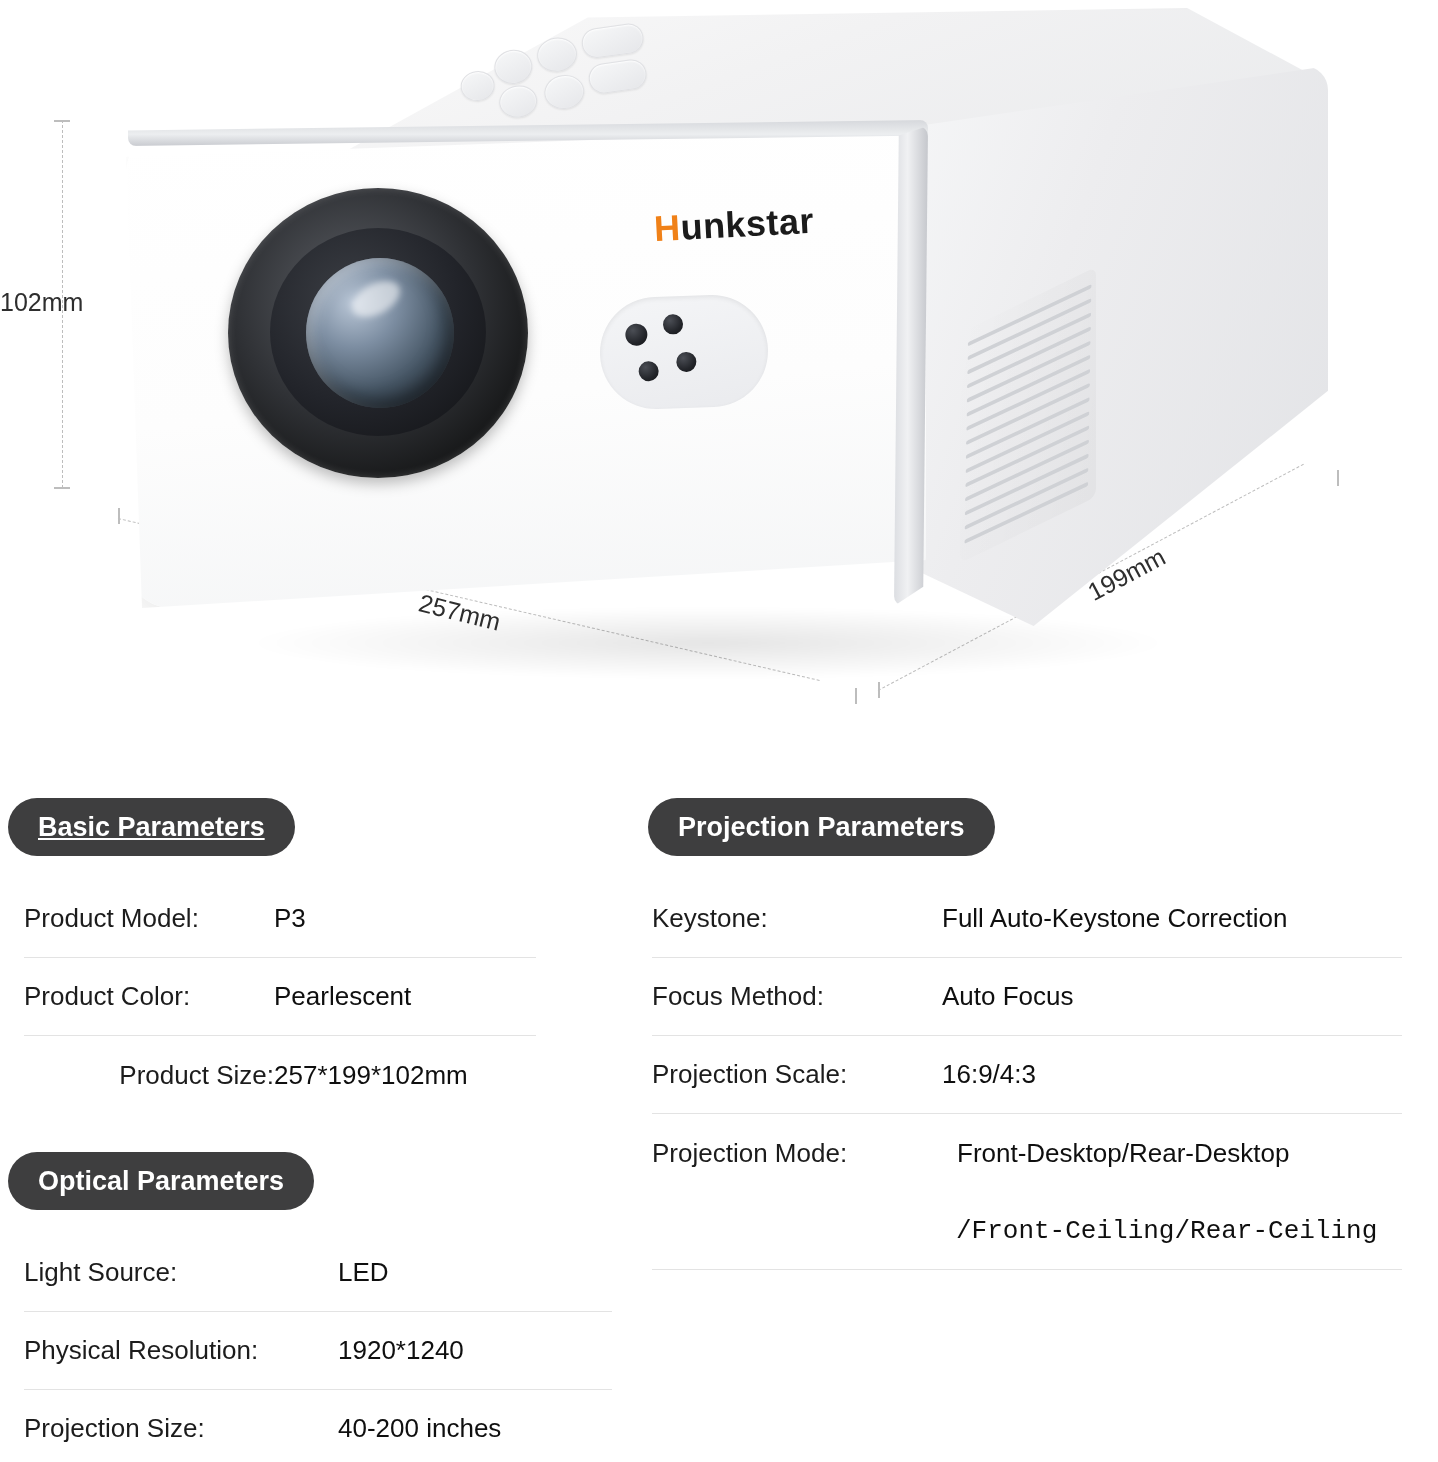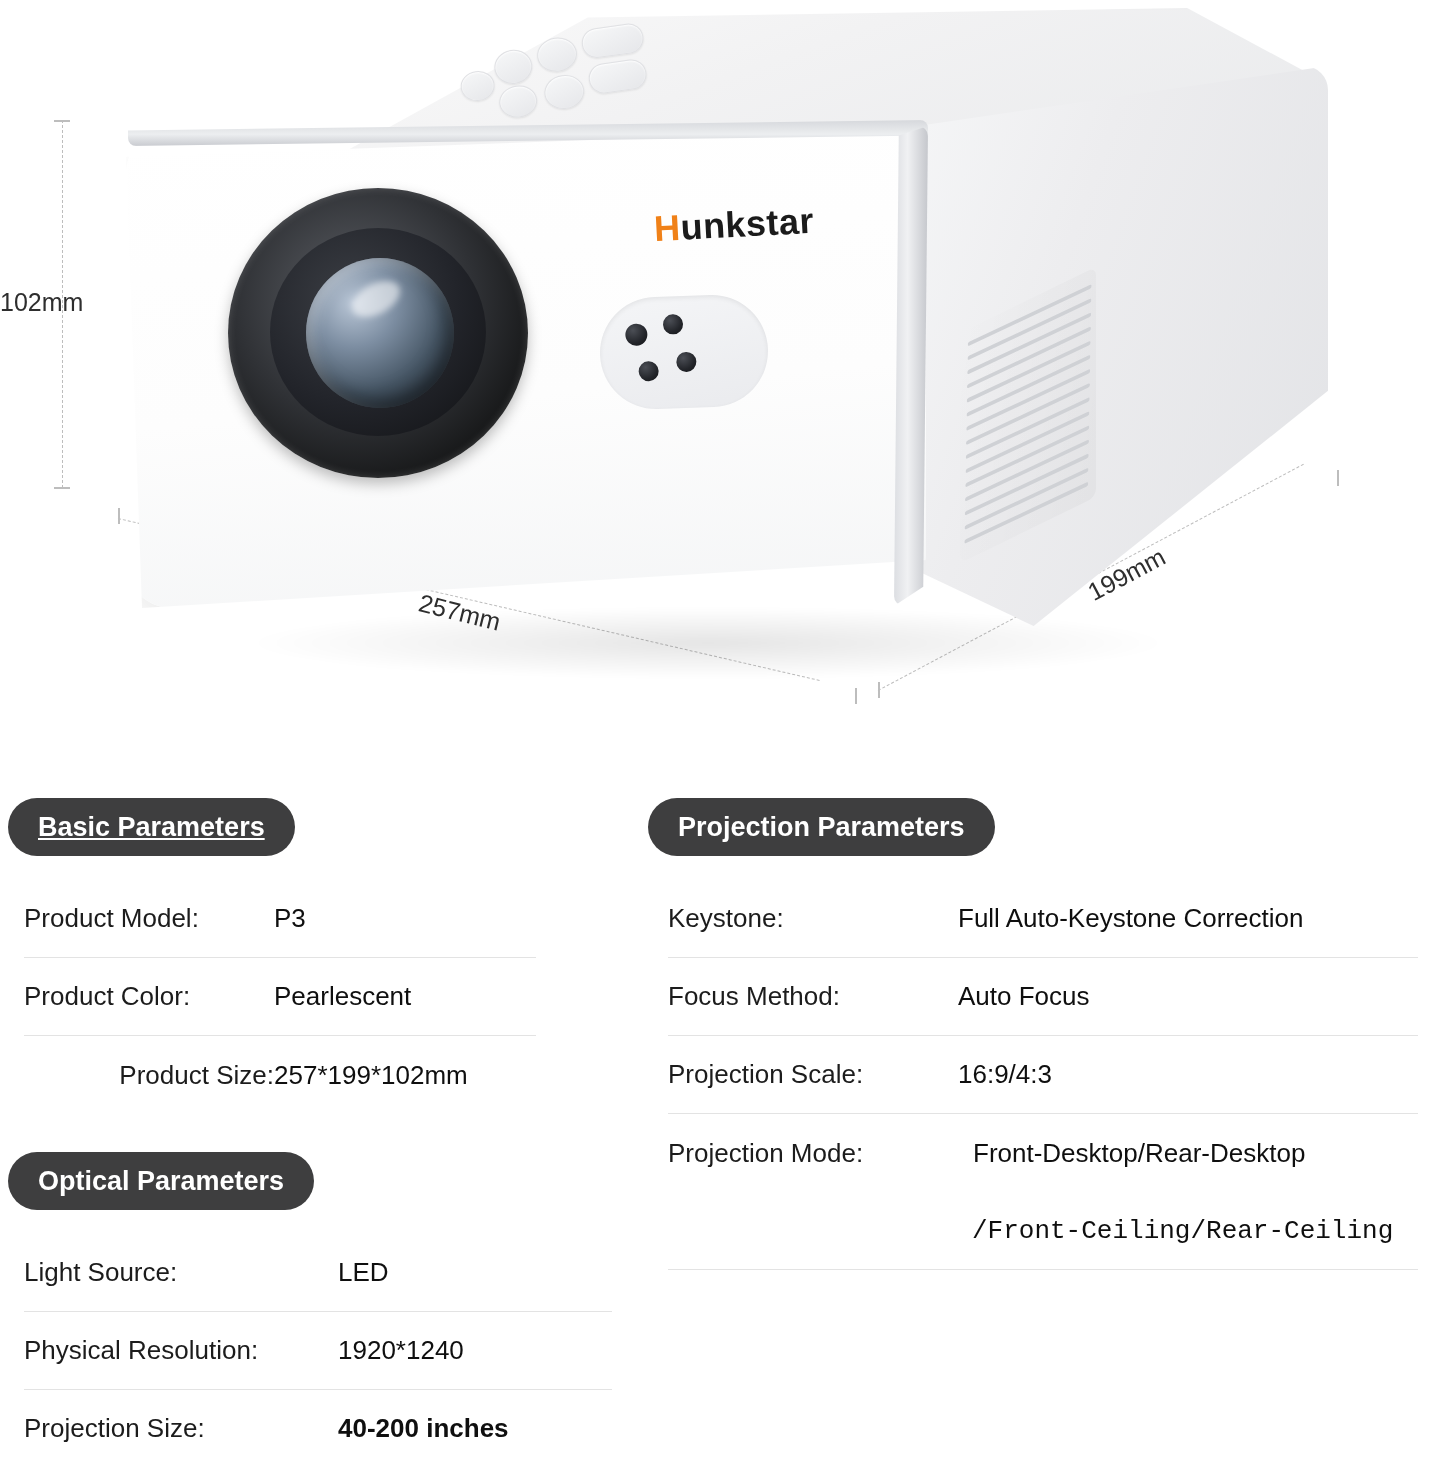--- a/index.html
+++ b/index.html
@@ -363,27 +363,27 @@
       <div class="spec-row">
         <div class="spec-label">Light Source:</div>
         <div class="spec-value" style="margin-left:64px;">LED</div>
       </div>
       <div class="spec-row">
         <div class="spec-label" style="width:314px;">Physical Resolution:</div>
         <div class="spec-value">1920*1240</div>
       </div>
       <div class="spec-row">
         <div class="spec-label">Projection Size:</div>
-        <div class="spec-value" style="margin-left:64px;font-weight:bold;">40-200 inches</div>
+        <div class="spec-value" style="margin-left:64px;">40-200 inches</div>
       </div>
     </div>
 
     <div class="section-pill" style="left:648px; top:28px;">Projection Parameters</div>
 
-    <div class="spec-table col-right" style="left:668px; top:110px; width:750px;">
+    <div class="spec-table col-right" style="left:652px; top:110px; width:750px;">
       <div class="spec-row">
         <div class="spec-label">Keystone:</div>
         <div class="spec-value">Full Auto-Keystone Correction</div>
       </div>
       <div class="spec-row">
         <div class="spec-label">Focus Method:</div>
         <div class="spec-value">Auto Focus</div>
       </div>
       <div class="spec-row">
         <div class="spec-label">Projection Scale:</div>

